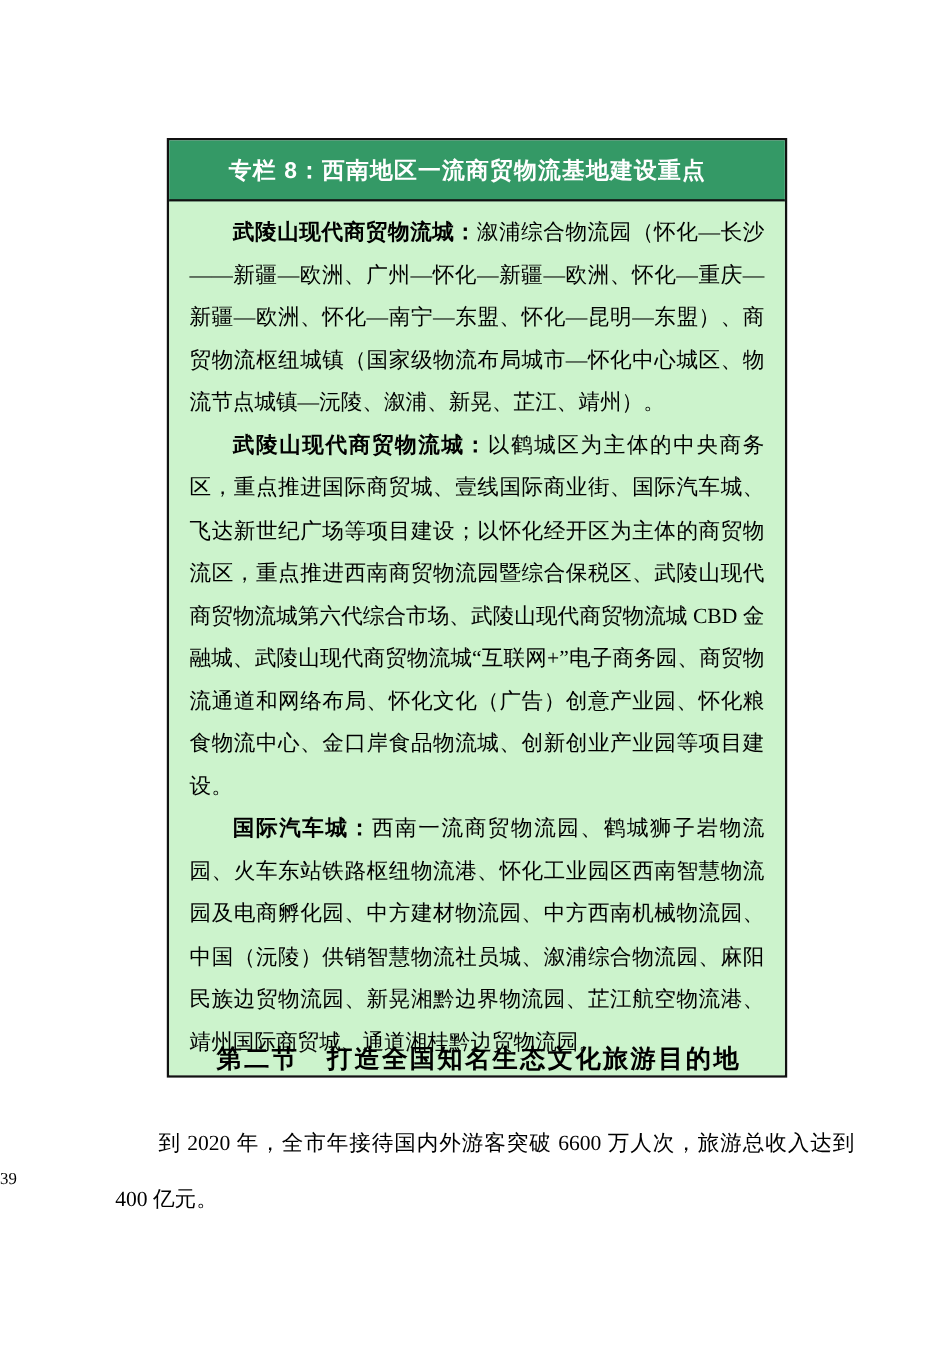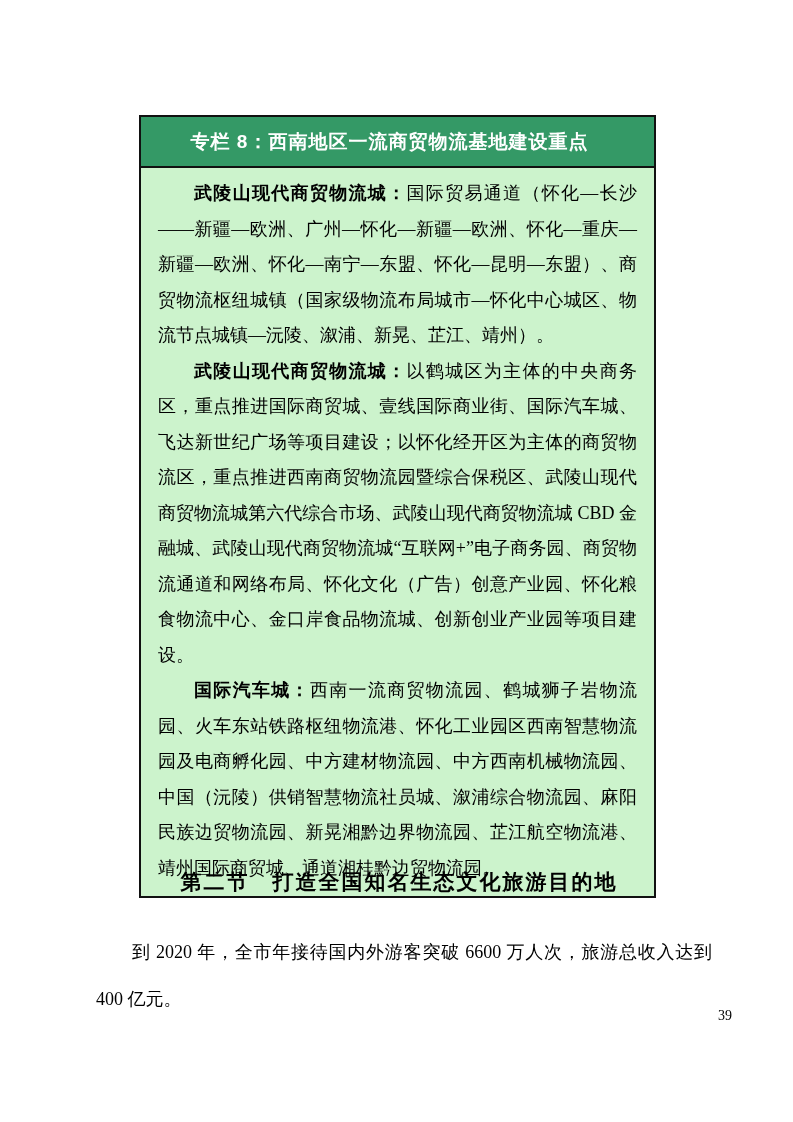--- a/index.html
+++ b/index.html
@@ -71,36 +71,36 @@
     margin: 4px;
     font-size: 18px;
     line-height: 47px;
     text-indent: 2em;
     text-align: justify;
     text-justify: inter-ideograph;
   }
   .page-number {
     position: absolute;
     left: 0;
-    top: 1008px;
+    top: 976px;
     width: 732px;
-    text-align: right;
+    text-align: left;
     font-size: 14px;
     font-family: "Liberation Serif", serif;
   }
 </style>
 </head>
 <body>
 
 <div class="doc-page">
 
   <div class="green-box">
     <div class="box-header">专栏 8：西南地区一流商贸物流基地建设重点</div>
     <div class="box-body">
-      <p class="box-para"><span class="lead">武陵山现代商贸物流城：</span><span>国际贸易通道（怀化—长沙——新疆—欧洲、广州—怀化—新疆—欧洲、怀化—重庆—新疆—欧洲、怀化—南宁—东盟、怀化—昆明—东盟）、商贸物流枢纽城镇（国家级物流布局城市—怀化中心城区、物流节点城镇—沅陵、溆浦、新晃、芷江、靖州）。</span></p>
+      <p class="box-para"><span class="lead">武陵山现代商贸物流城：</span><span>溆浦综合物流园（怀化—长沙——新疆—欧洲、广州—怀化—新疆—欧洲、怀化—重庆—新疆—欧洲、怀化—南宁—东盟、怀化—昆明—东盟）、商贸物流枢纽城镇（国家级物流布局城市—怀化中心城区、物流节点城镇—沅陵、溆浦、新晃、芷江、靖州）。</span></p>
       <p class="box-para"><span class="lead">武陵山现代商贸物流城：</span><span>以鹤城区为主体的中央商务区，重点推进国际商贸城、壹线国际商业街、国际汽车城、飞达新世纪广场等项目建设；以怀化经开区为主体的商贸物流区，重点推进西南商贸物流园暨综合保税区、武陵山现代商贸物流城第六代综合市场、武陵山现代商贸物流城 CBD 金融城、武陵山现代商贸物流城“互联网+”电子商务园、商贸物流通道和网络布局、怀化文化（广告）创意产业园、怀化粮食物流中心、金口岸食品物流城、创新创业产业园等项目建设。</span></p>
       <p class="box-para"><span class="lead">国际汽车城：</span><span>西南一流商贸物流园、鹤城狮子岩物流园、火车东站铁路枢纽物流港、怀化工业园区西南智慧物流园及电商孵化园、中方建材物流园、中方西南机械物流园、中国（沅陵）供销智慧物流社员城、溆浦综合物流园、麻阳民族边贸物流园、新晃湘黔边界物流园、芷江航空物流港、靖州国际商贸城、通道湘桂黔边贸物流园。</span></p>
     </div>
   </div>
 
   <h2 class="section-heading">第二节　打造全国知名生态文化旅游目的地</h2>
 
   <p class="body-para">到 2020 年，全市年接待国内外游客突破 6600 万人次，旅游总收入达到 400 亿元。</p>
 
   <div class="page-number">39</div>

